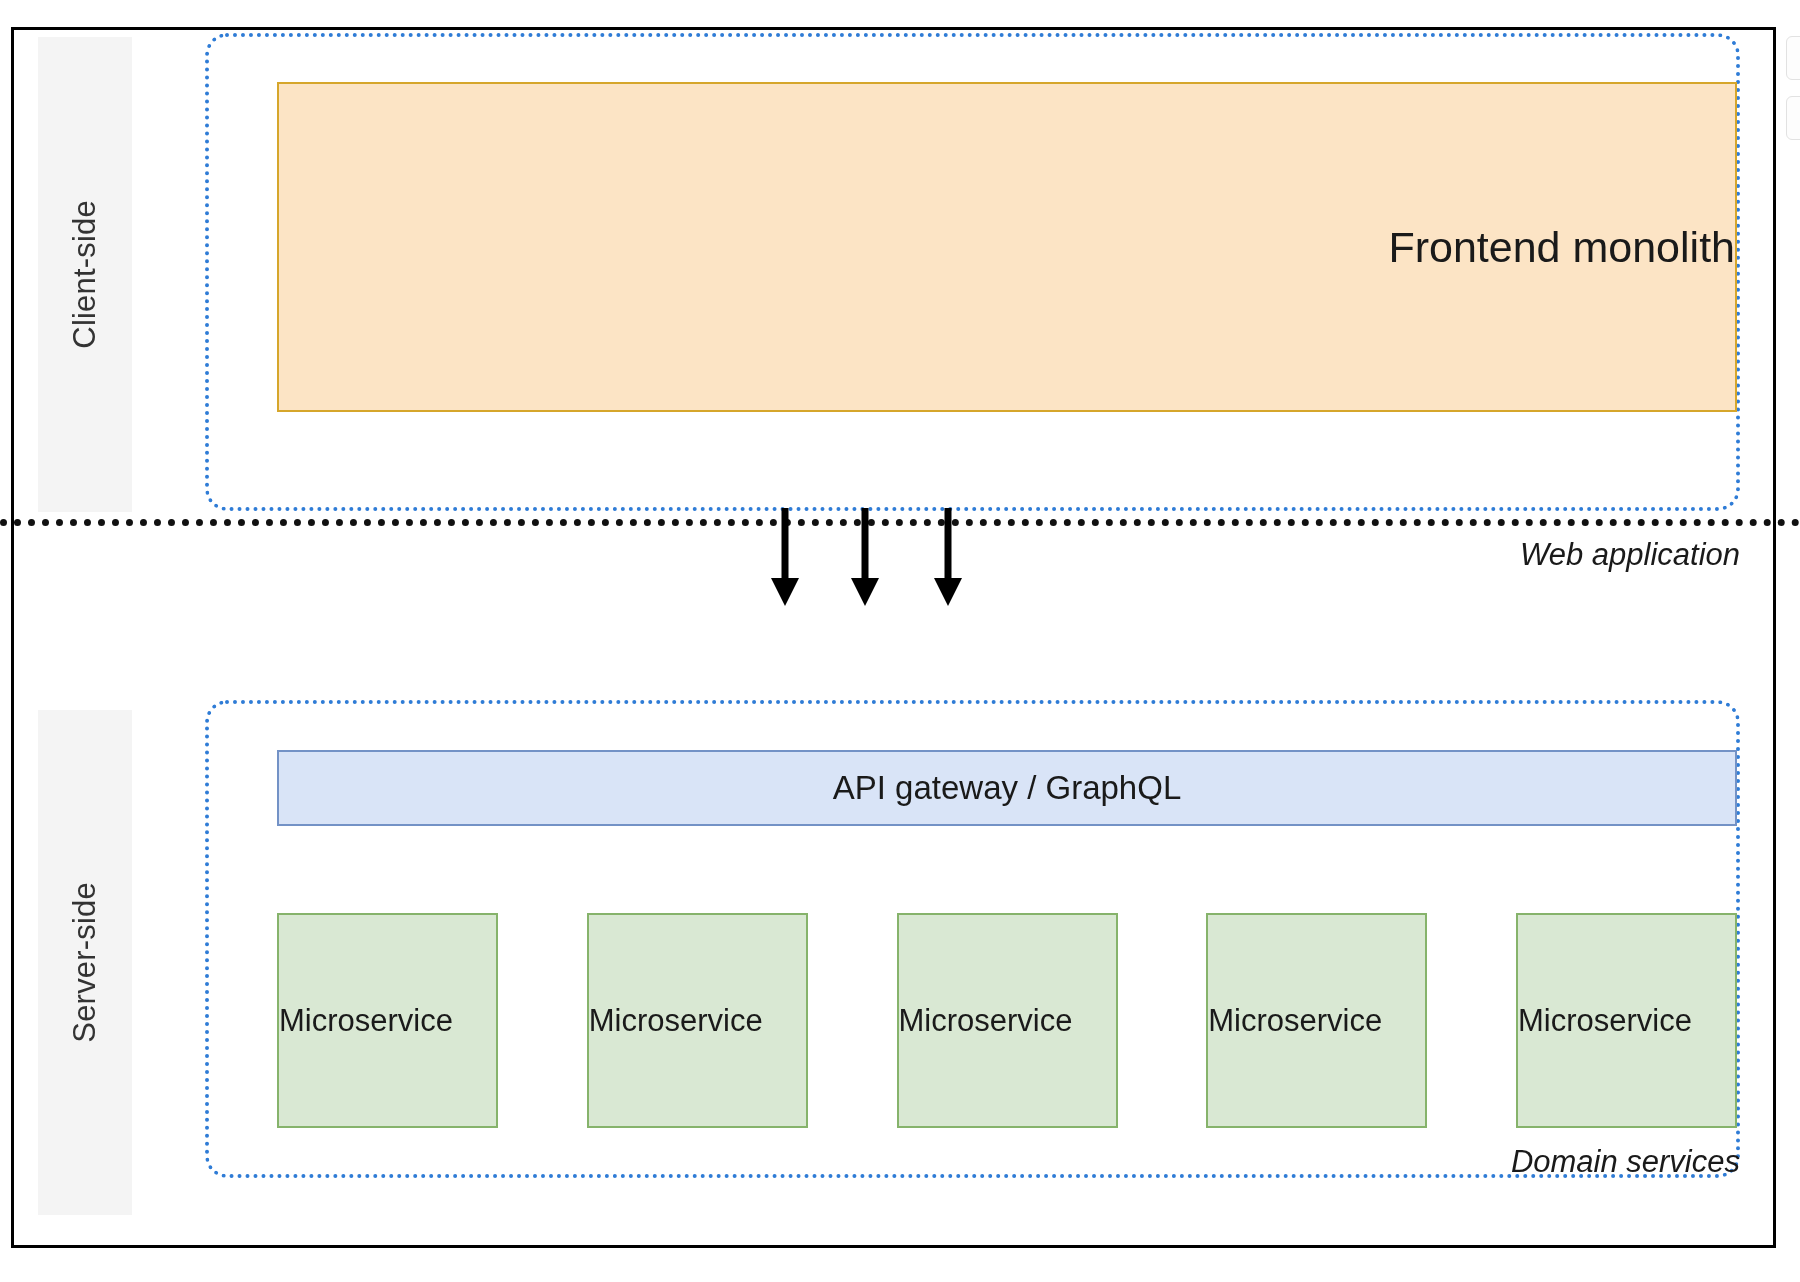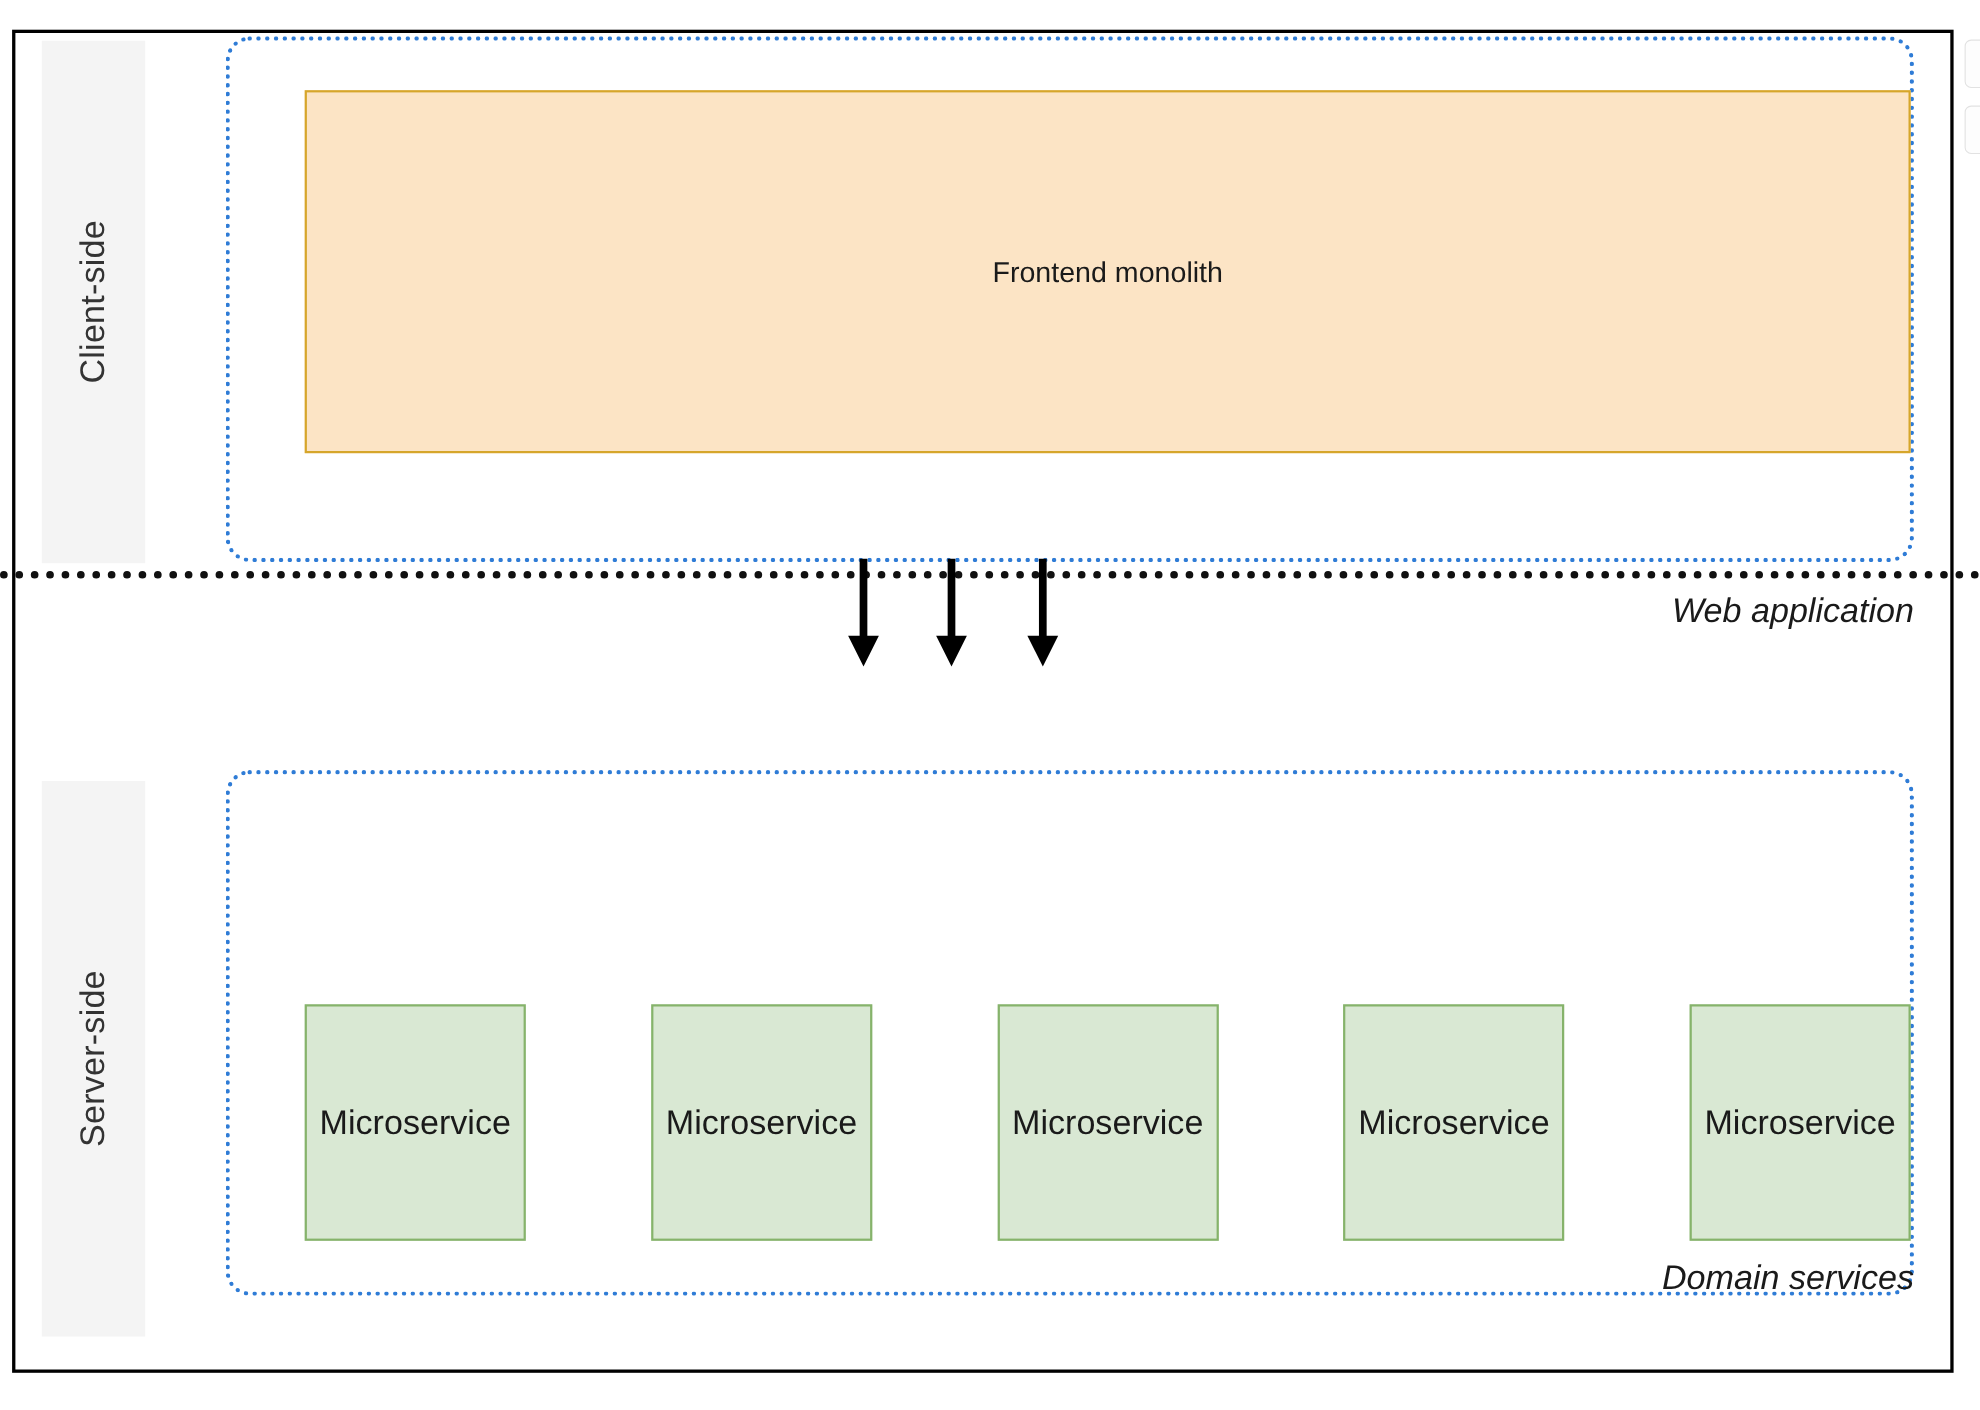--- a/index.html
+++ b/index.html
@@ -109,22 +109,22 @@
     position: absolute;
     left: 277px;
     top: 82px;
     width: 1460px;
     height: 330px;
     background: #FCE4C5;
     border: 2px solid #D6A62B;
     box-sizing: border-box;
     display: flex;
     align-items: center;
-    justify-content: center;
-    font-size: 26px;
+    justify-content: flex-end;
+    font-size: 43px;
     color: #1a1a1a;
   }
 
   
   #box-api {
     position: absolute;
     left: 277px;
     top: 750px;
     width: 1460px;
     height: 76px;
@@ -142,28 +142,28 @@
   #microservice-row {
     position: absolute;
     left: 277px;
     top: 913px;
     width: 1460px;
     height: 215px;
     display: flex;
     justify-content: space-between;
   }
   .microservice-box {
-    width: 201px;
+    width: 221px;
     height: 215px;
     background: #D9E8D3;
     border: 2px solid #86B36B;
     box-sizing: border-box;
     display: flex;
     align-items: center;
-    justify-content: center;
+    justify-content: flex-start;
     font-size: 31px;
     color: #1a1a1a;
   }
 
   
   #divider {
     position: absolute;
     left: 0px;
     top: 519px;
     width: 1800px;
@@ -229,20 +229,23 @@
     <line x1="20" y1="0" x2="20" y2="80" stroke="#000000" stroke-width="7"></line>
     <polygon points="20,98 6,70 34,70" fill="#000000"></polygon>
   </svg>
   <svg class="arrow-svg" id="arrow-3" viewBox="0 0 40 100">
     <line x1="20" y1="0" x2="20" y2="80" stroke="#000000" stroke-width="7"></line>
     <polygon points="20,98 6,70 34,70" fill="#000000"></polygon>
   </svg>
 
   <div class="dotted-container" id="container-domain"></div>
 
+  <div id="box-api">
+    <span>API gateway / GraphQL</span>
+  </div>
 
   <div id="microservice-row">
     <div class="microservice-box">
       <span>Microservice</span>
     </div>
     <div class="microservice-box">
       <span>Microservice</span>
     </div>
     <div class="microservice-box">
       <span>Microservice</span>

